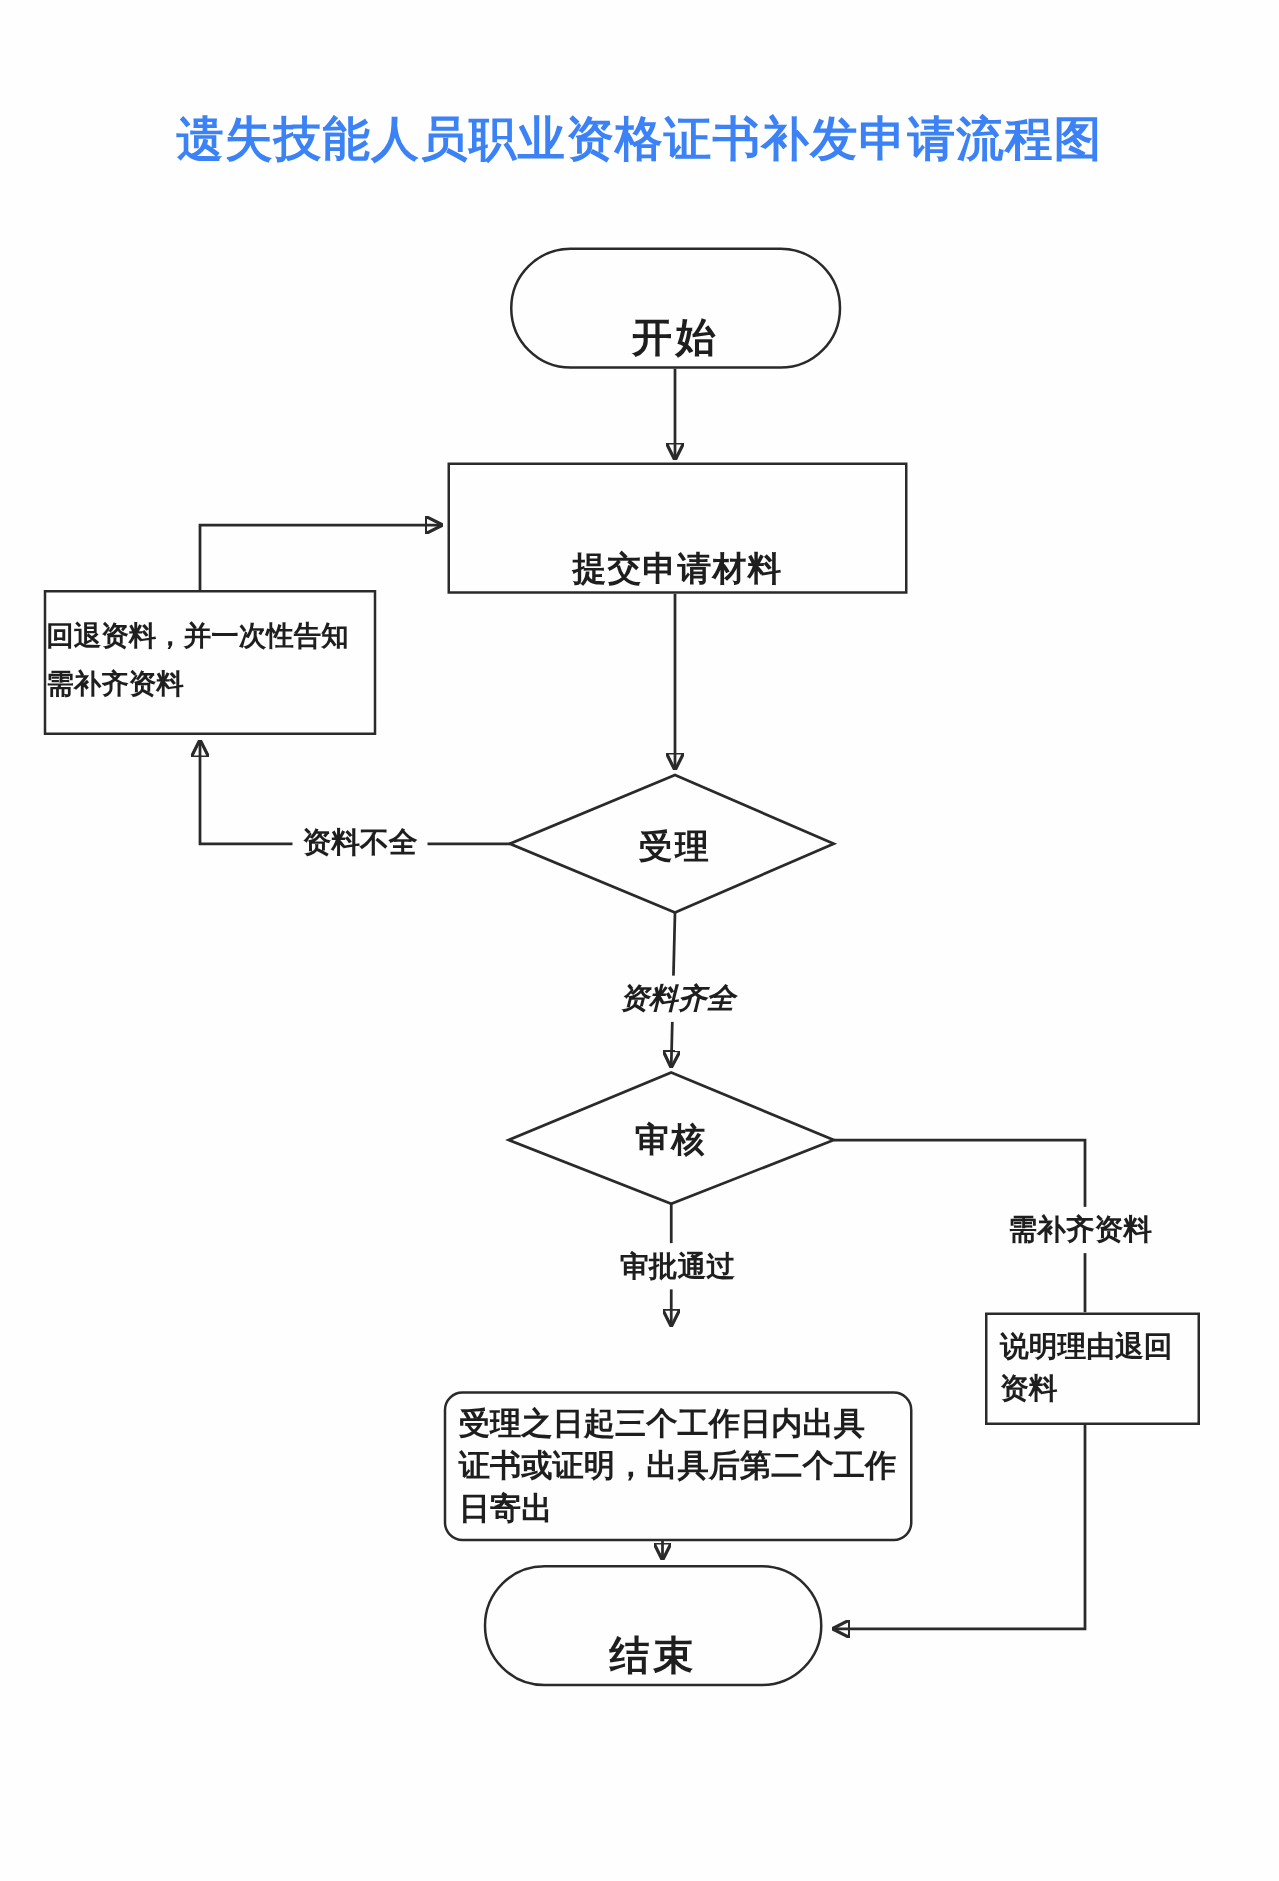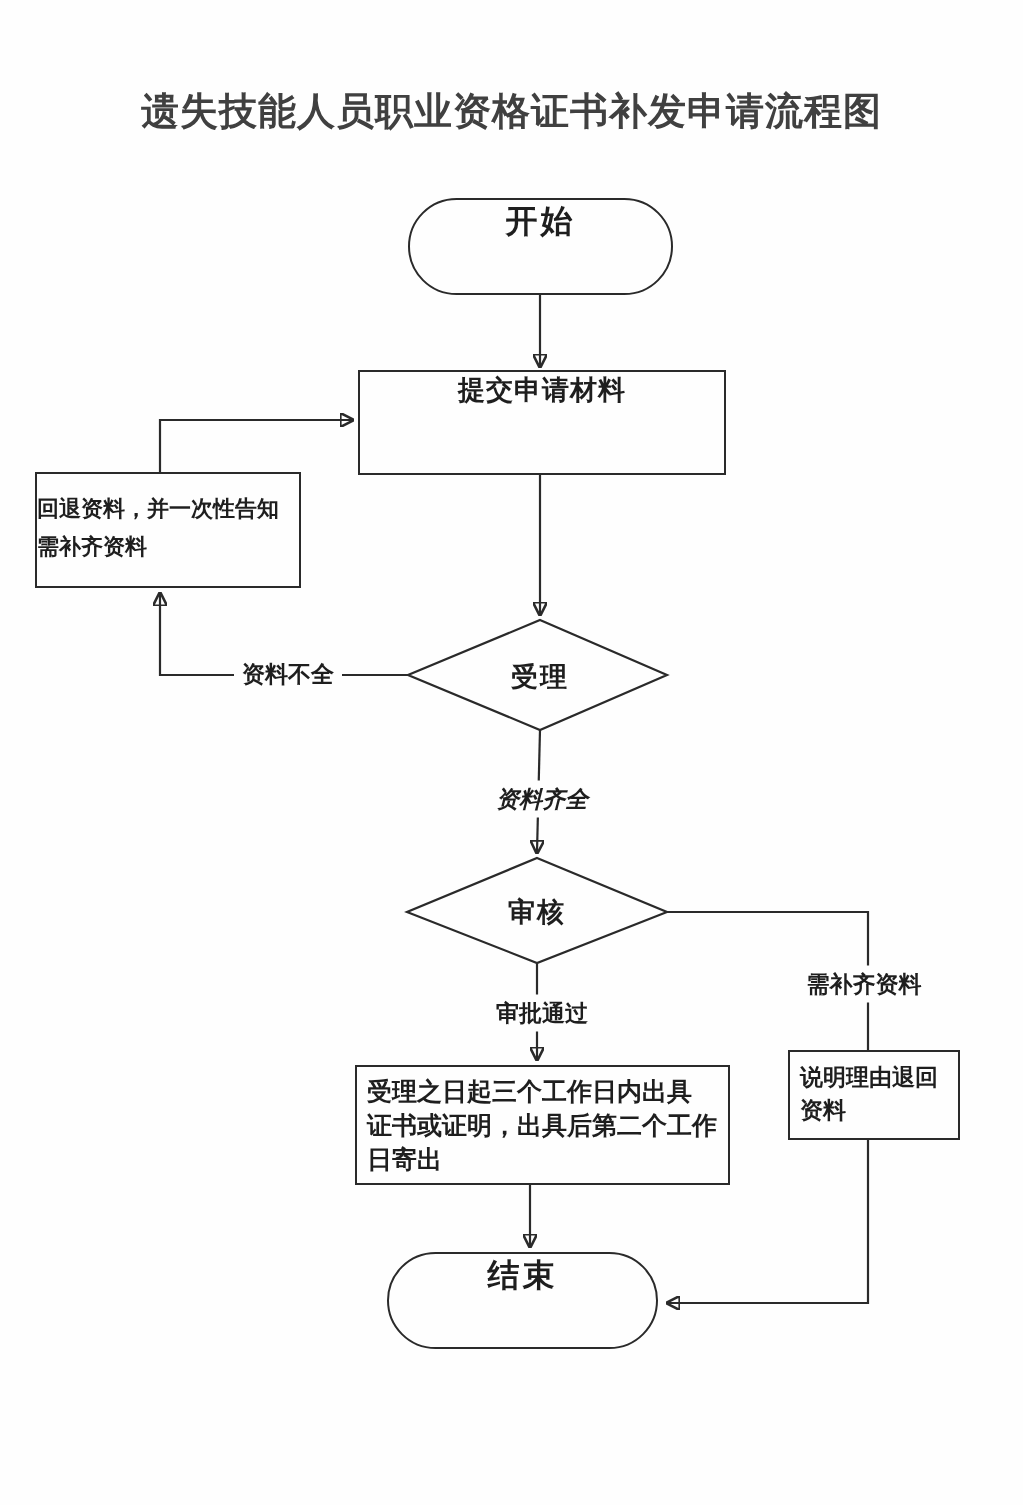--- a/index.html
+++ b/index.html
@@ -15,21 +15,21 @@
   .title {
     position: absolute;
     top: 86px;
     left: 0;
     width: 100%;
     margin: 0;
     text-align: center;
     font-size: 38px;
     font-weight: bold;
     letter-spacing: 1px;
-    color: #404040;
+    color: #3b82f6;
   }
   svg.connectors {
     position: absolute;
     left: 0;
     top: 0;
   }
   svg.connectors path, svg.connectors polygon {
     stroke: #2a2a2a;
     stroke-width: 2.2px;
     fill: none;
@@ -37,21 +37,21 @@
   svg.connectors polygon.shape { fill: #fefefe; }
   .node {
     position: absolute;
     box-sizing: border-box;
     border: 2.5px solid #2a2a2a;
     background: #fefefe;
     font-weight: bold;
   }
   .node.center {
     display: flex;
-    align-items: flex-start;
+    align-items: flex-end;
     justify-content: center;
     font-family: Liberation Mono, monospace;
   }
   .oval { border-radius: 49px; font-size: 32px; letter-spacing: 3px; }
   .procbox { font-size: 27px; letter-spacing: 1px; }
   .textbox { text-align: left; }
   .textbox .ln { white-space: nowrap; }
   .diamond-label {
     position: absolute;
     transform: translate(-50%, -50%);
@@ -67,22 +67,22 @@
     font-weight: bold;
     background: #fefefe;
     padding: 3px 8px;
     white-space: nowrap;
   }
   
   .n-start  { left: 408px; top: 198px;  width: 265px; height: 97px; }
   .n-submit { left: 358px; top: 370px;  width: 368px; height: 105px; }
   .n-return { left: 35px;  top: 472px;  width: 266px; height: 116px;
               padding: 16px 8px 0 0; font-size: 22px; line-height: 38px; }
-  .n-issue  { left: 355px; top: 1065px; width: 375px; height: 120px;
-              padding: 8px 8px 0 10px; font-size: 25px; line-height: 34px; }
+  .n-issue  { left: 355px; top: 1113px; width: 375px; height: 120px;
+              padding: 8px 8px 0 10px; font-size: 25px; line-height: 34px; border-radius: 15px; }
   .n-explain{ left: 788px; top: 1050px; width: 172px; height: 90px;
               padding: 9px 6px 0 10px; font-size: 23px; line-height: 33px; }
   .n-end    { left: 387px; top: 1252px; width: 271px; height: 97px; }
   .lbl-accept   { left: 540px; top: 677px; }
   .lbl-review   { left: 537px; top: 912px; }
   .lbl-incomplete { left: 288px; top: 674px; }
   .lbl-complete   { left: 542px; top: 799px; font-style: italic; }
   .lbl-approved   { left: 542px; top: 1013px; }
   .lbl-rejected   { left: 864px; top: 984px; }
 </style>

